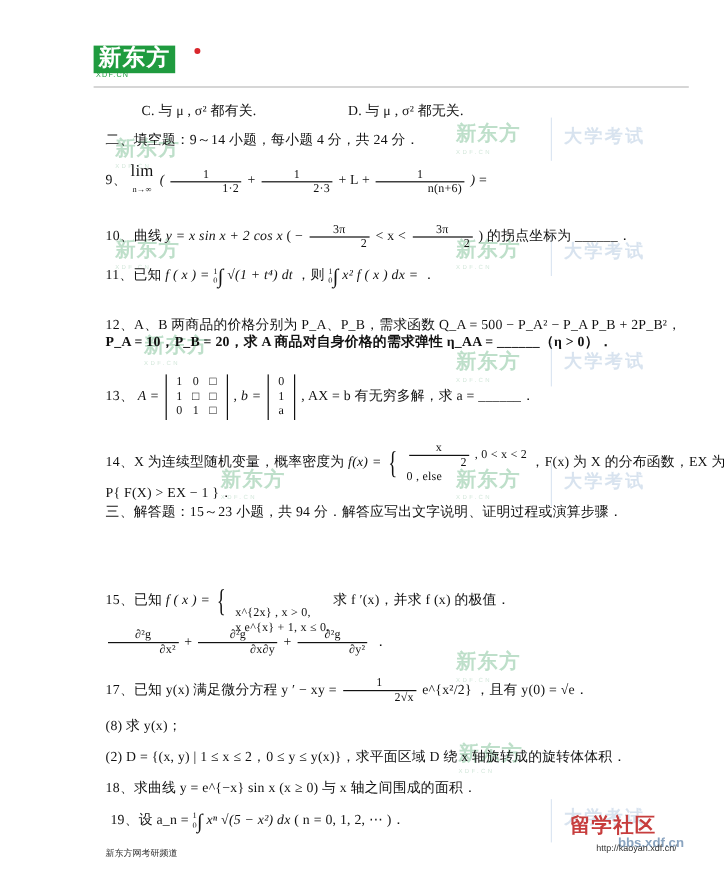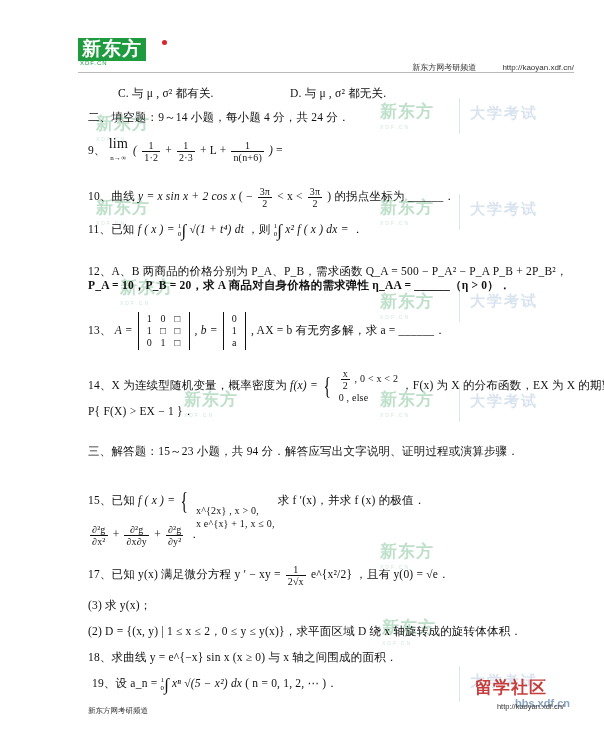--- a/index.html
+++ b/index.html
@@ -88,21 +88,21 @@
     letter-spacing:.2px;
   }
   .ind{font-style:italic;font-family:"Liberation Serif", serif;}
 
   
   .frac{
     display:inline-block;text-align:center;vertical-align:middle;
     font-size:10px;line-height:11px;margin:0 2px;
   }
   .frac .num{display:block;border-bottom:1px solid #111;padding:0 2px;}
-  .frac .den{display:block;padding:0 2px;}
+  .frac .den{display:block;padding:0 2px;margin-left:41px;}
 
   
   .lim{display:inline-block;text-align:center;vertical-align:middle;margin-right:2px;}
   .lim .big{display:block;font-size:14px;font-style:normal;}
   .lim .small{display:block;font-size:7px;}
 
   
   .intg{font-size:17px;vertical-align:-3px;display:inline-block;line-height:10px;}
   .intlim{display:inline-block;font-size:7px;line-height:8px;vertical-align:middle;text-align:left;}
   .intlim .t{display:block;}
@@ -145,24 +145,20 @@
 </head>
 <body>
 
 <div class="page">
 
   <div class="header">
     <div class="logo">
       <div class="logo-box">新东方</div>
       <div class="logo-dot"></div>
       <div class="logo-sub">XDF.CN</div>
-    </div>
-    <div class="header-right">
-      <span>新东方网考研频道</span>
-      <span class="url">http://kaoyan.xdf.cn/</span>
     </div>
     <div class="hdr-rule"></div>
   </div>
 
   <div class="wm-green wm-logo" style="left:96px;top:112px;">新东方<span class="sub">XDF.CN</span></div>
   <div class="wm-green wm-logo" style="left:380px;top:100px;">新东方<span class="sub">XDF.CN</span></div>
   <div class="wm-green wm-logo" style="left:96px;top:196px;">新东方<span class="sub">XDF.CN</span></div>
   <div class="wm-green wm-logo" style="left:380px;top:196px;">新东方<span class="sub">XDF.CN</span></div>
   <div class="wm-green wm-logo" style="left:120px;top:276px;">新东方<span class="sub">XDF.CN</span></div>
   <div class="wm-green wm-logo" style="left:380px;top:290px;">新东方<span class="sub">XDF.CN</span></div>
@@ -317,21 +313,21 @@
         <span>, 0 &lt; x &lt; 2</span>
       </span>
       <span style="display:block;">0 , else</span>
     </span>
     <span>，F(x) 为 X 的分布函数，EX 为 X 的期望，求</span>
   </div>
   <div class="line" style="left:88px;top:404px;">
     <span>P{ F(X) &gt; EX − 1 }．</span>
   </div>
 
-  <div class="line" style="left:88px;top:444px;">
+  <div class="line" style="left:88px;top:420px;">
     <span>三、解答题：15～23 小题，共 94 分．解答应写出文字说明、证明过程或演算步骤．</span>
   </div>
 
   <div class="line" style="left:88px;top:472px;">
     <span>15、已知</span>
     <span class="ind">f ( x ) =</span>
     <span class="brace">{</span>
     <span class="cases">
       <span style="display:block;margin-top:32px;">x^{2x} ,       x &gt; 0,</span>
       <span style="display:block;">x e^{x} + 1,  x ≤ 0,</span>
@@ -359,21 +355,21 @@
 
   <div class="line" style="left:88px;top:564px;">
     <span>17、已知 y(x) 满足微分方程 y ′ − xy =</span>
     <span class="frac">
       <span class="num">1</span>
       <span class="den">2√x</span>
     </span>
     <span>e^{x²/2} ，且有 y(0) = √e．</span>
   </div>
   <div class="line" style="left:88px;top:598px;">
-    <span>(3) 求 y(x)；</span>
+    <span>(8) 求 y(x)；</span>
   </div>
   <div class="line" style="left:88px;top:624px;">
     <span>(2) D = {(x, y) | 1 ≤ x ≤ 2，0 ≤ y ≤ y(x)}，求平面区域 D 绕 x 轴旋转成的旋转体体积．</span>
   </div>
 
   <div class="line" style="left:88px;top:650px;">
     <span>18、求曲线 y = e^{−x} sin x (x ≥ 0) 与 x 轴之间围成的面积．</span>
   </div>
 
   <div class="line" style="left:92px;top:676px;">

